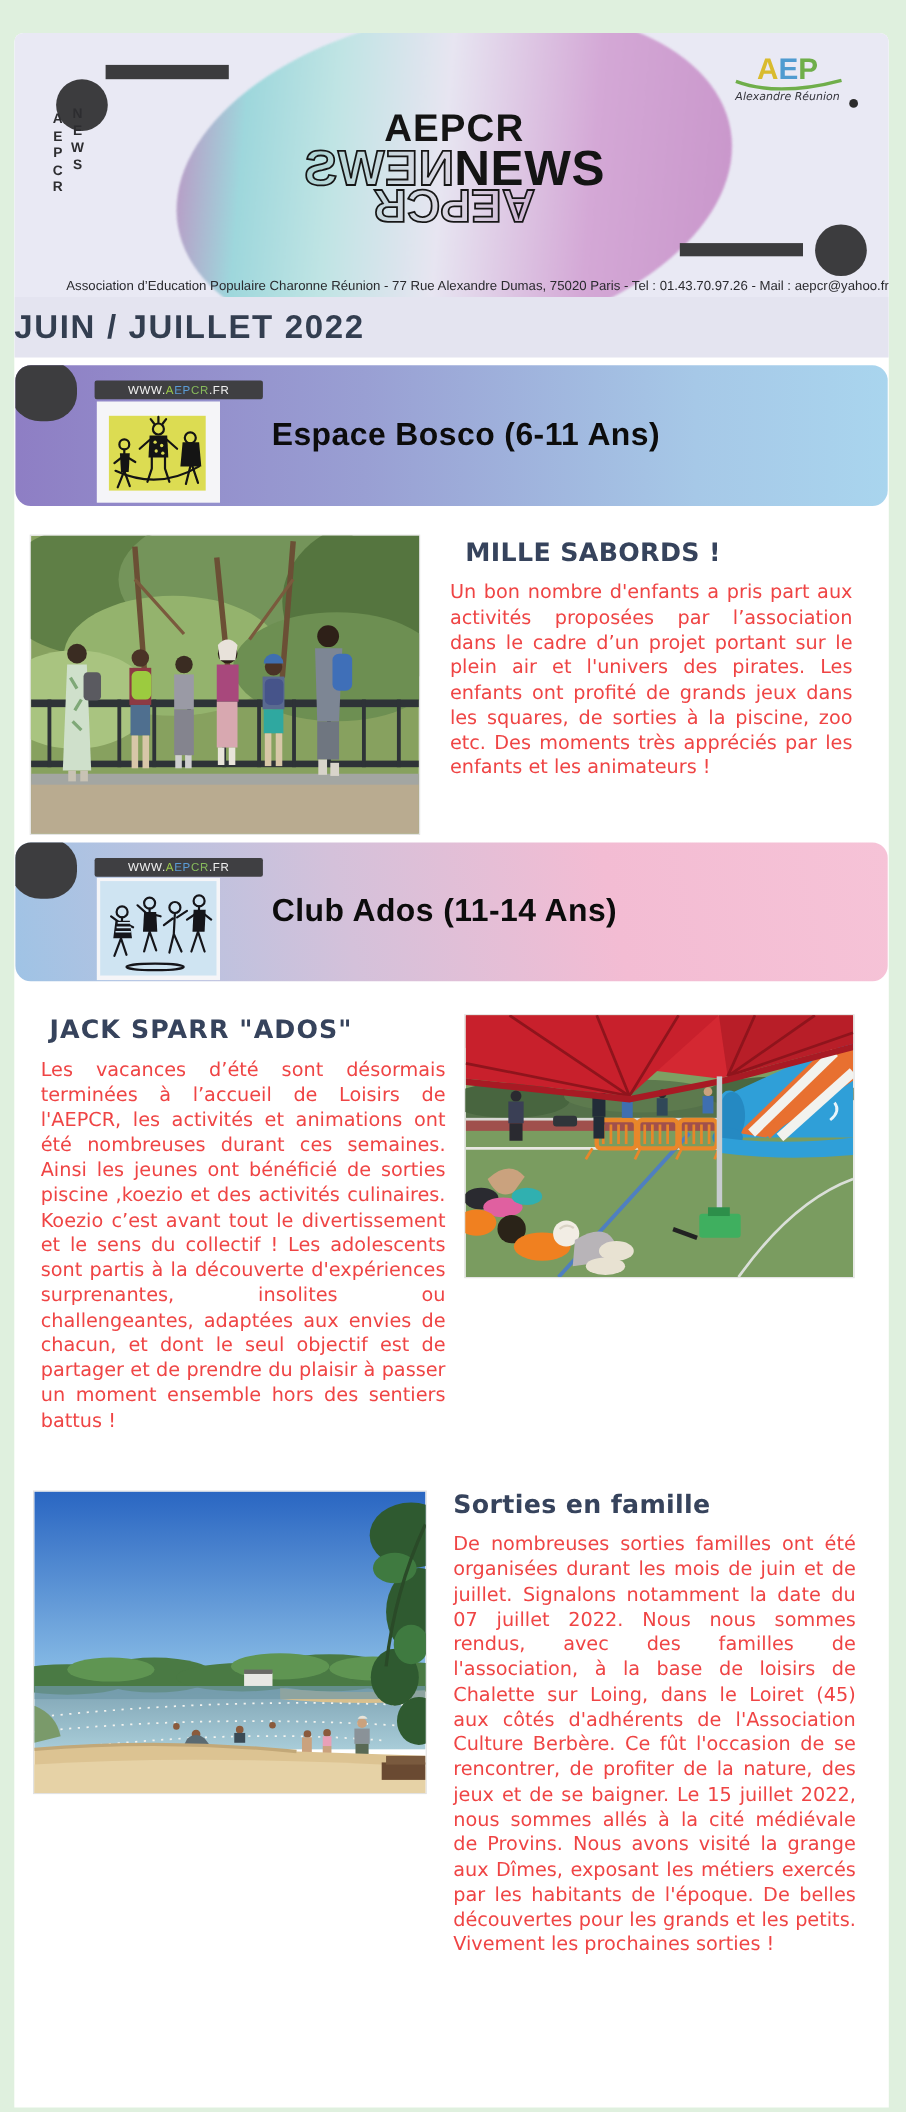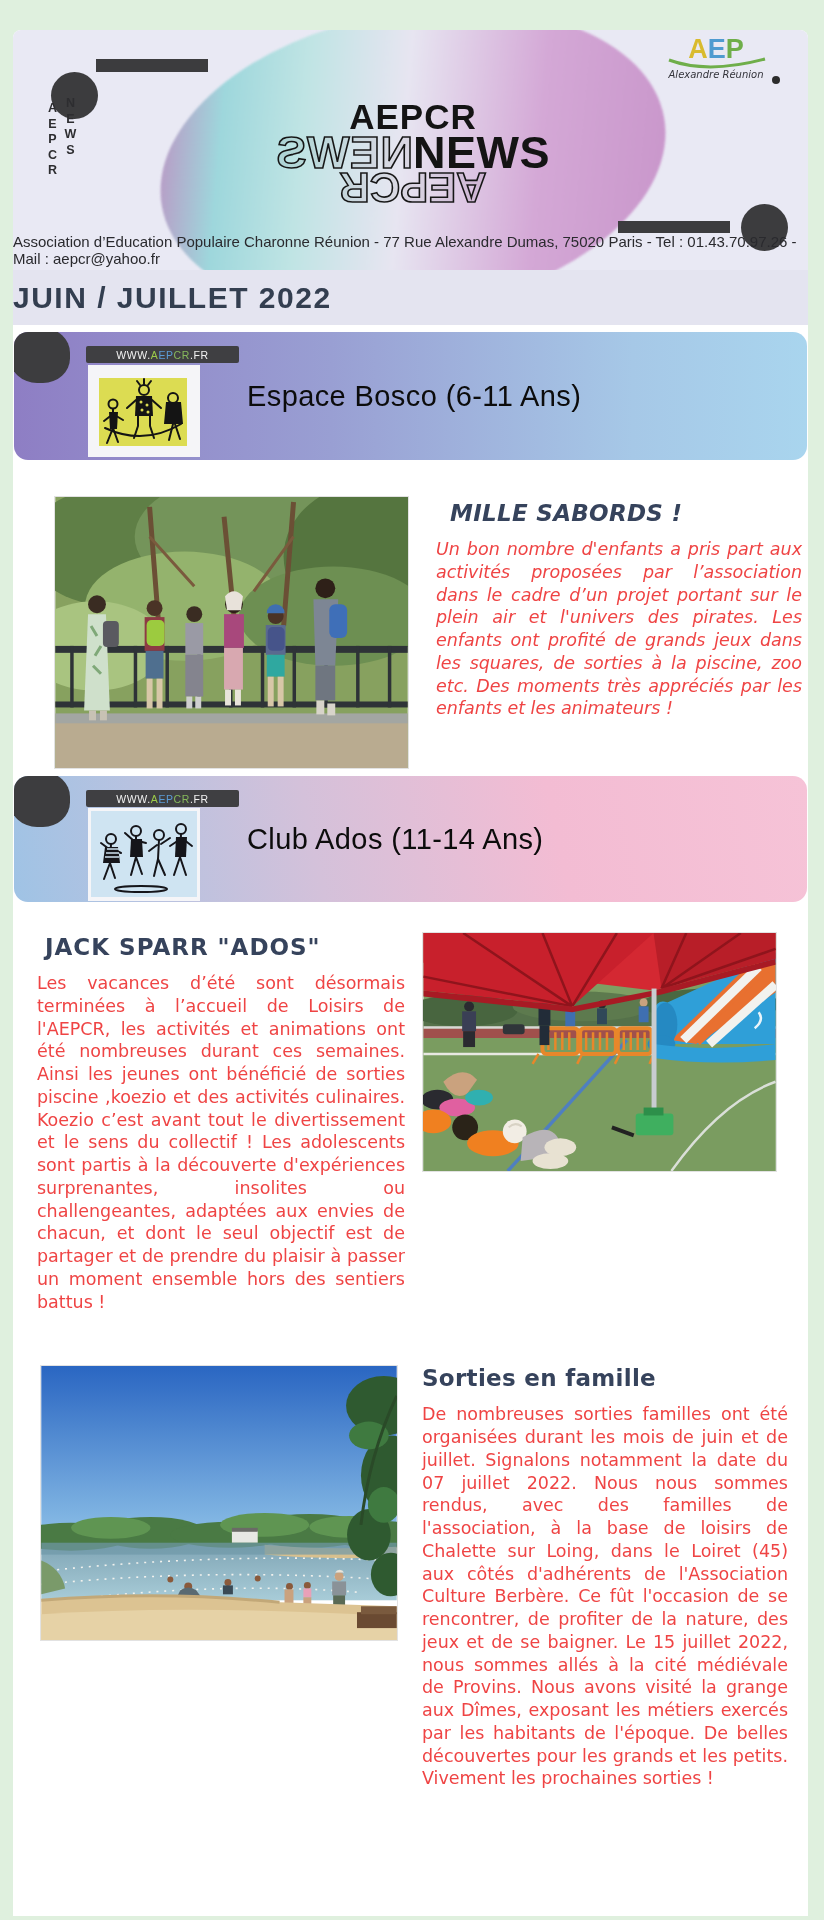--- a/index.html
+++ b/index.html
@@ -28,59 +28,59 @@
   .vert.c2 { left:51px; top:66px; }
 
   .logo { position:absolute; left:260px; top:70px; width:280px; text-align:center;
           font-family:"Liberation Sans", sans-serif; font-weight:700; color:#141414; }
   .logo .l1 { font-size:35px; line-height:33px; letter-spacing:1px; }
   .logo .l2 { display:flex; justify-content:center; font-size:45px; line-height:39px; letter-spacing:0.5px; }
   .logo .l3 { font-size:42px; line-height:38px; margin-top:-4px; transform:rotate(180deg); }
   .mirror { transform:scaleX(-1); display:inline-block; }
   .outline { color:rgba(20,20,20,0.06); -webkit-text-stroke:1.6px #161616; }
 
-  .aep { position:absolute; left:633px; top:6px; width:140px; text-align:center; }
+  .aep { position:absolute; left:633px; top:20px; width:140px; text-align:center; }
   .aep .letters { font-family:"Liberation Sans", sans-serif; font-weight:700; font-size:27px; line-height:27px; position:relative; }
   .aep .la { color:#d9bb2e; } .aep .le { color:#4f9bd0; } .aep .lp { color:#6fae4a; }
   .aep svg { display:block; margin:-6px auto 0; }
   .aep .sub { font-size:10px; font-style:italic; color:#33333a; margin-top:-2px; }
   .aep .dot { position:absolute; right:6px; bottom:-4px; width:8px; height:8px; border-radius:50%; background:#2c2c2c; }
 
-  .address { position:absolute; left:0; right:0; bottom:3px; text-align:left;
-             font-family:"Liberation Sans", sans-serif; font-size:15px; color:#2a2a2e; }
+  .address { position:absolute; left:16px; right:0; bottom:3px; text-align:right;
+             font-family:"Liberation Sans", sans-serif; font-size:12px; color:#2a2a2e; }
 
   
   .month-band { height:55px; background:#e4e4f0; display:flex; align-items:center; justify-content:flex-start; }
   .month-band h1 { font-family:"Liberation Sans", sans-serif; font-size:30px; font-weight:700;
                    color:#333e50; letter-spacing:1.5px; }
 
   
   .banner { position:relative; height:128px; margin:7px 1px 0 1px; border-radius:14px; overflow:hidden; }
   .banner.bosco { background:linear-gradient(90deg,#8e7ec4 0%,#999fd3 40%,#a6c8e7 78%,#a9d5ee 100%); }
   .banner.ados  { background:linear-gradient(78deg,#9fc3e5 0%,#d4c1da 38%,#f3bcd3 68%,#f6c3d7 100%); height:126px; }
   .banner .blob { position:absolute; left:-4px; top:-4px; width:60px; height:55px; border-radius:45%; background:#3d3d3f; }
   .www-bar { position:absolute; left:72px; top:14px; width:153px; height:17px; background:#3f3f42; border-radius:2px;
              display:flex; align-items:center; justify-content:center; font-family:"Liberation Sans", sans-serif;
              font-size:10.5px; letter-spacing:0.6px; color:#f2f2f2; }
   .www-bar .ga { color:#9ccb4a; } .www-bar .bl { color:#5b9bd5; } .www-bar .gr { color:#86b95c; }
   .illus { position:absolute; left:74px; top:33px; width:112px; height:92px; background:#f5f5f8; padding:3px; }
   .banner.ados .illus { top:32px; height:93px; }
   .banner-title { position:absolute; left:233px; top:50%; transform:translateY(-50%);
-                  font-family:"Liberation Sans", sans-serif; font-weight:400; font-size:29px;
+                  font-family:"Liberation Sans", sans-serif; font-weight:700; font-size:29px;
                   color:#0c0c0c; letter-spacing:0.4px; }
 
   
   .row { display:flex; }
-  .sec1 { margin-top:36px; padding-left:41px;font-style:italic; }
+  .sec1 { margin-top:26px; padding-left:14px; }
   .sec1 .photo { width:355px; height:273px; }
   .sec1 .col { width:366px; margin-left:27px; }
   .sec2 { margin-top:30px; padding-left:24px; }
   .sec2 .col { width:368px; }
   .sec2 .photo { width:355px; height:240px; margin-left:17px; }
-  .sec3 { margin-top:52px; padding-left:27px; }
+  .sec3 { margin-top:52px; padding-left:17px; }
   .sec3 .photo { width:358px; height:276px; }
   .sec3 .col { width:366px; margin-left:24px; }
 
   .photo { border:1px solid #e2e2e2; background:#fff; }
   .photo svg { display:block; width:100%; height:100%; }
 
   h2 { font-family:"DejaVu Sans", sans-serif; font-size:23px; color:#36435c; letter-spacing:0.3px; }
   .sec1 h2 { margin:4px 0 12px 14px; }
   .sec2 h2 { margin:2px 0 12px 8px; letter-spacing:1px; }
   .sec3 h2 { margin:0 0 12px 0; }

